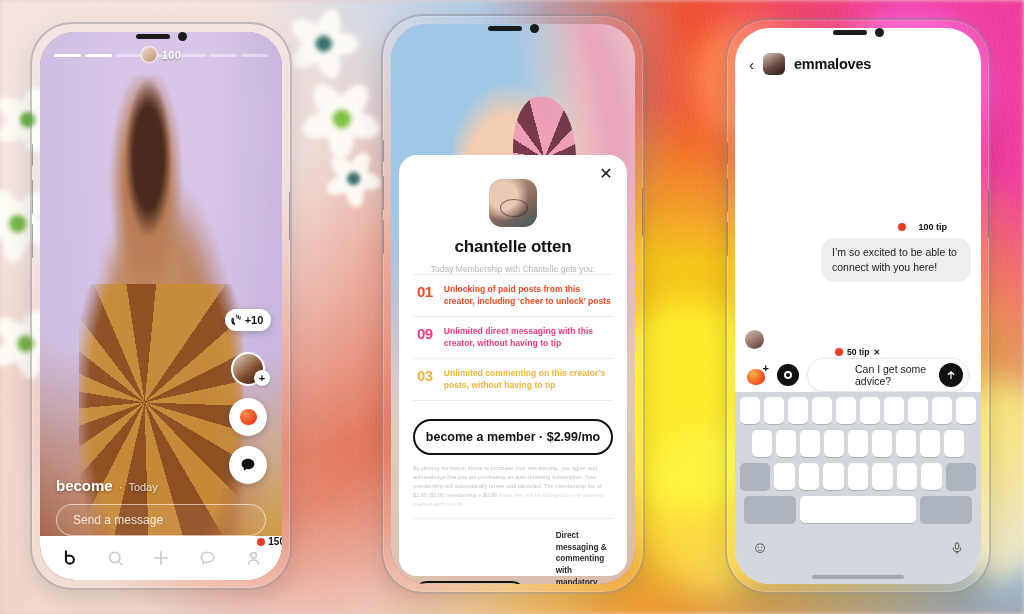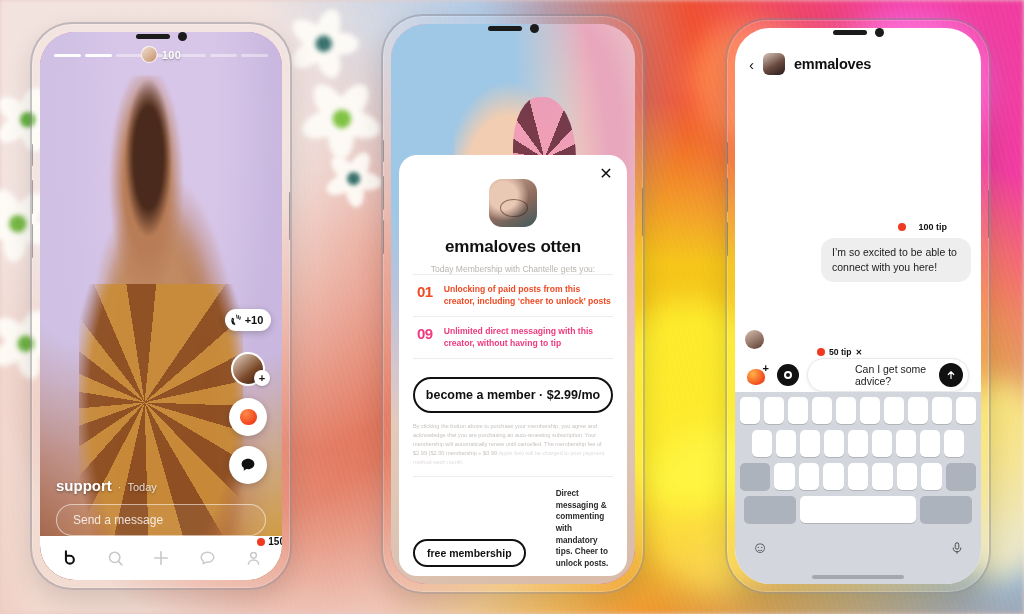--- a/index.html
+++ b/index.html
@@ -358,21 +358,21 @@
   }
   .cam-inner { width: 8px; height: 8px; border-radius: 50%; border: 2px solid #fff; }
   .input-wrap {
     flex: 1; position: relative; height: 34px;
     background: #fff; border: 1px solid #e9e9e9; border-radius: 18px;
     box-shadow: 0 1px 4px rgba(0,0,0,.07);
     display: flex; align-items: center; padding: 0 36px 0 13px;
   }
   .input-txt { font-size: 10.5px; color: #1c1c1c; margin-left: 34px; }
   .tip-chip {
-    position: absolute; left: 4px; top: -13px;
+    position: absolute; left: 22px; top: -13px;
     display: flex; align-items: center; gap: 4px;
     background: #fff; padding: 1px 5px; border-radius: 9px;
     font-size: 8.6px; font-weight: 700; color: #111;
   }
   .tip-x { font-size: 8px; color: #111; }
   .send-btn {
     position: absolute; right: 5px; top: 50%; transform: translateY(-50%);
     width: 24px; height: 24px; border-radius: 50%; background: #111;
     display: flex; align-items: center; justify-content: center;
     color: #fff; font-size: 12px; line-height: 1;
@@ -511,21 +511,21 @@
 
         <div class="act">
           <svg width="18" height="18" viewBox="0 0 24 24">
             <path d="M12 3.5c-4.8 0-8.5 3.1-8.5 7 0 2.1 1.1 4 2.9 5.3v3.7l3.5-2.1c.7.1 1.4.2 2.1.2 4.8 0 8.5-3.1 8.5-7s-3.7-7.1-8.5-7.1z" fill="#111"></path>
           </svg>
         </div>
       </div>
 
       <div class="story-footer">
         <div class="sf-line1">
-          <span class="sf-user">support</span>
+          <span class="sf-user">become</span>
           <span class="sf-sep">·</span>
           <span class="sf-time">Today</span>
         </div>
         <div class="sf-input">
           <span>Send a message</span>
         </div>
       </div>
 
       <div class="tabbar">
         <div class="tabitem">
@@ -575,30 +575,34 @@
     <div class="side-btn" style="right:-1px;top:172px;height:48px"></div>
 
     <div class="screen">
       <div class="mem-photo"></div>
       <div class="mem-face"></div>
       <div class="mem-bandana"></div>
 
       <div class="sheet">
         <div class="sheet-close">✕</div>
         <div class="sheet-av"></div>
-        <div class="sheet-title">emmaloves otten</div>
+        <div class="sheet-title">chantelle otten</div>
         <div class="sheet-sub">Today Membership with Chantelle gets you:</div>
 
         <div class="perk">
           <span class="perk-num" style="color:#ef4a22">01</span>
           <span class="perk-txt" style="color:#ef4a22">Unlocking of paid posts from this creator, including ‘cheer to unlock’ posts</span>
         </div>
         <div class="perk">
           <span class="perk-num" style="color:#ef3a7e">09</span>
           <span class="perk-txt" style="color:#ef3a7e">Unlimited direct messaging with this creator, without having to tip</span>
+        </div>
+        <div class="perk">
+          <span class="perk-num" style="color:#efb43a">03</span>
+          <span class="perk-txt" style="color:#efb43a">Unlimited commenting on this creator’s posts, without having to tip</span>
         </div>
 
         <div style="border-top:1px solid #ececec;padding-top:9px">
           <div class="cta">become a member  ·  $2.99/mo</div>
         </div>
 
         <div class="legal">
           <span>By clicking the button above to purchase your membership, you agree and acknowledge that you are purchasing an auto-renewing subscription. Your membership will automatically renew until cancelled. The membership fee of $2.99 ($2.00 membership + $0.99 </span><span class="faded">Apple fee) will be charged to your payment method each month.</span>
         </div>
 

